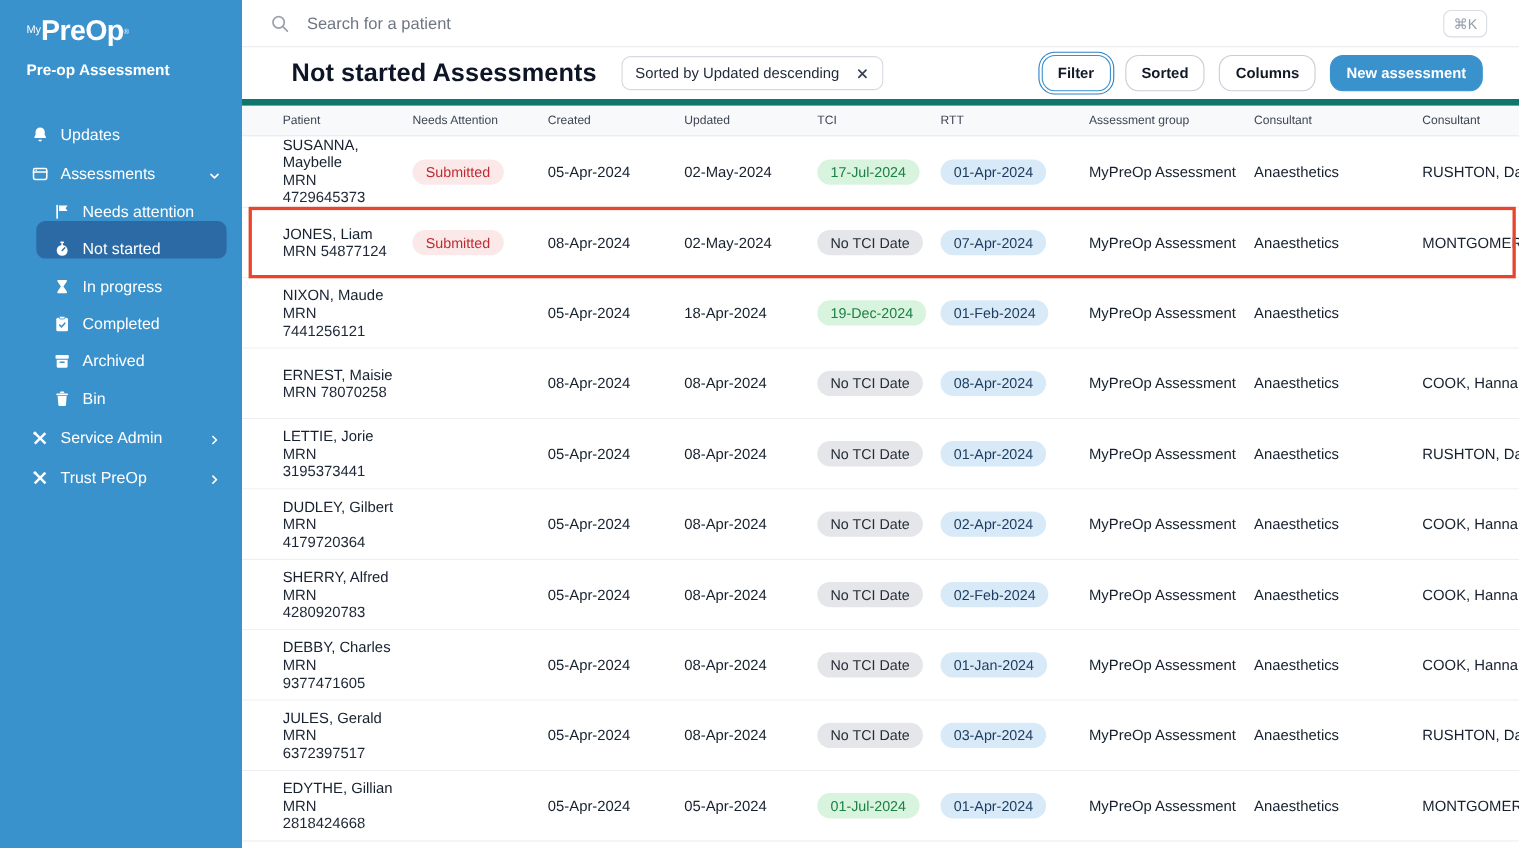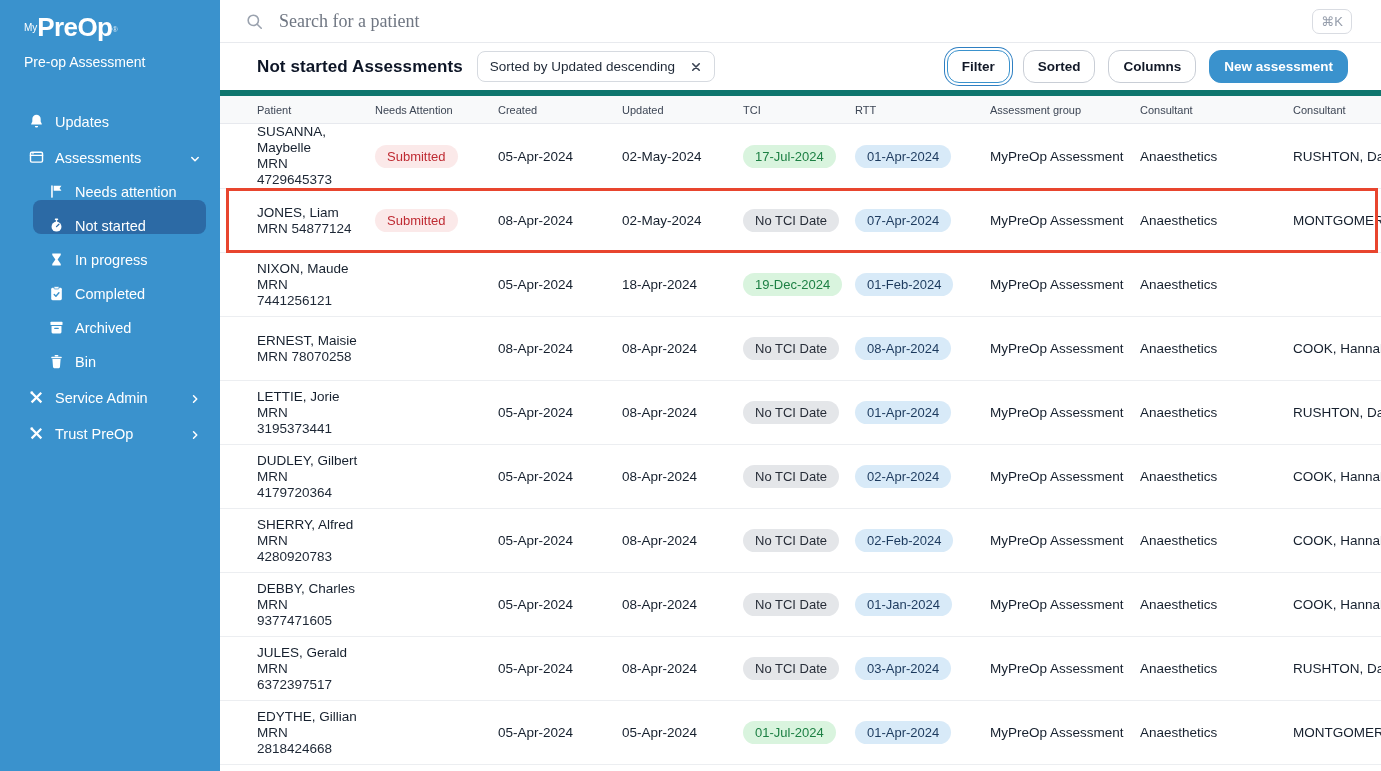--- a/index.html
+++ b/index.html
@@ -12,52 +12,52 @@
 
   
   .sidebar {
     width:220px; flex-shrink:0; background:var(--accent,#3a92cd);
     color:#fff; padding-top:12px; overflow:hidden;
   }
   .logo { padding-left:24px; line-height:30px; white-space:nowrap; }
   .logo-sup { font-size:10px; font-weight:400; vertical-align:top; position:relative; top:1px; letter-spacing:0; }
   .logo-main { font-size:26px; font-weight:700; letter-spacing:-0.6px; }
   .logo-reg { font-size:7px; vertical-align:top; position:relative; top:3px; opacity:.85; }
-  .subtitle { padding-left:24px; margin-top:8px; font-size:14px; font-weight:400; }
+  .subtitle { padding-left:24px; margin-top:8px; font-size:14px; font-weight:700; }
   nav { margin-top:24px; }
   .nav-item {
     height:36px; display:flex; align-items:flex-end; gap:10px;
     padding:0 18px 0 28px; font-size:14.5px; font-weight:500; cursor:pointer;
   }
   .nav-item.sub { height:34px; margin:0 14px 0 33px; padding:0 10px 0 15px; border-radius:8px; }
   .nav-item.selected { background:var(--nav-selected,#2c6aa5); }
   .nav-icon { width:17px; height:17px; display:inline-flex; flex-shrink:0; }
   .nav-icon svg { width:17px; height:17px; }
   .chev { margin-left:auto; display:inline-flex; width:14px; height:14px; }
   .chev svg { width:14px; height:14px; }
 
   
   .main { flex:1; min-width:0; display:flex; flex-direction:column; }
   .topbar {
     height:43px; flex-shrink:0; border-bottom:1px solid #e8eaee;
     display:flex; align-items:center; padding:0 29px 0 25px; gap:13px;
   }
   .search-icon { display:inline-flex; width:19px; height:19px; }
   .search-input {
-    flex:1; border:none; outline:none; font-size:18px; color:#0f172a;
-    font-family:Liberation Serif, serif; background:transparent;
+    flex:1; border:none; outline:none; font-size:15px; color:#0f172a;
+    font-family:Liberation Sans, sans-serif; background:transparent;
   }
   .search-input::placeholder { color:#6f7682; }
   .kbd {
     border:1px solid #d9dce2; border-radius:7px; padding:4px 8px;
     font-size:13px; color:#959dab; font-weight:500;
   }
 
   .header-band { height:47px; flex-shrink:0; display:flex; align-items:center; padding:0 33px 0 37px; }
-  .title { margin:0; font-size:17px; font-weight:700; color:#0d1526; letter-spacing:.1px; }
+  .title { margin:8px; font-size:23px; font-weight:700; color:#0d1526; letter-spacing:.1px; }
   .chip {
     margin-left:14px; display:flex; align-items:center; gap:15px;
     border:1px solid #d6dae0; border-radius:8px; padding:7px 12px;
     font-size:13.5px; color:#1f2937; background:#fff;
   }
   .chip-x { display:inline-flex; width:12px; height:12px; cursor:pointer; }
   .spacer { flex:1; }
   .btn {
     height:33px; margin-left:13px; padding:0 14px; border-radius:12px;
     border:1px solid #c9ced6; background:#fff; font-size:13.5px; font-weight:600;

